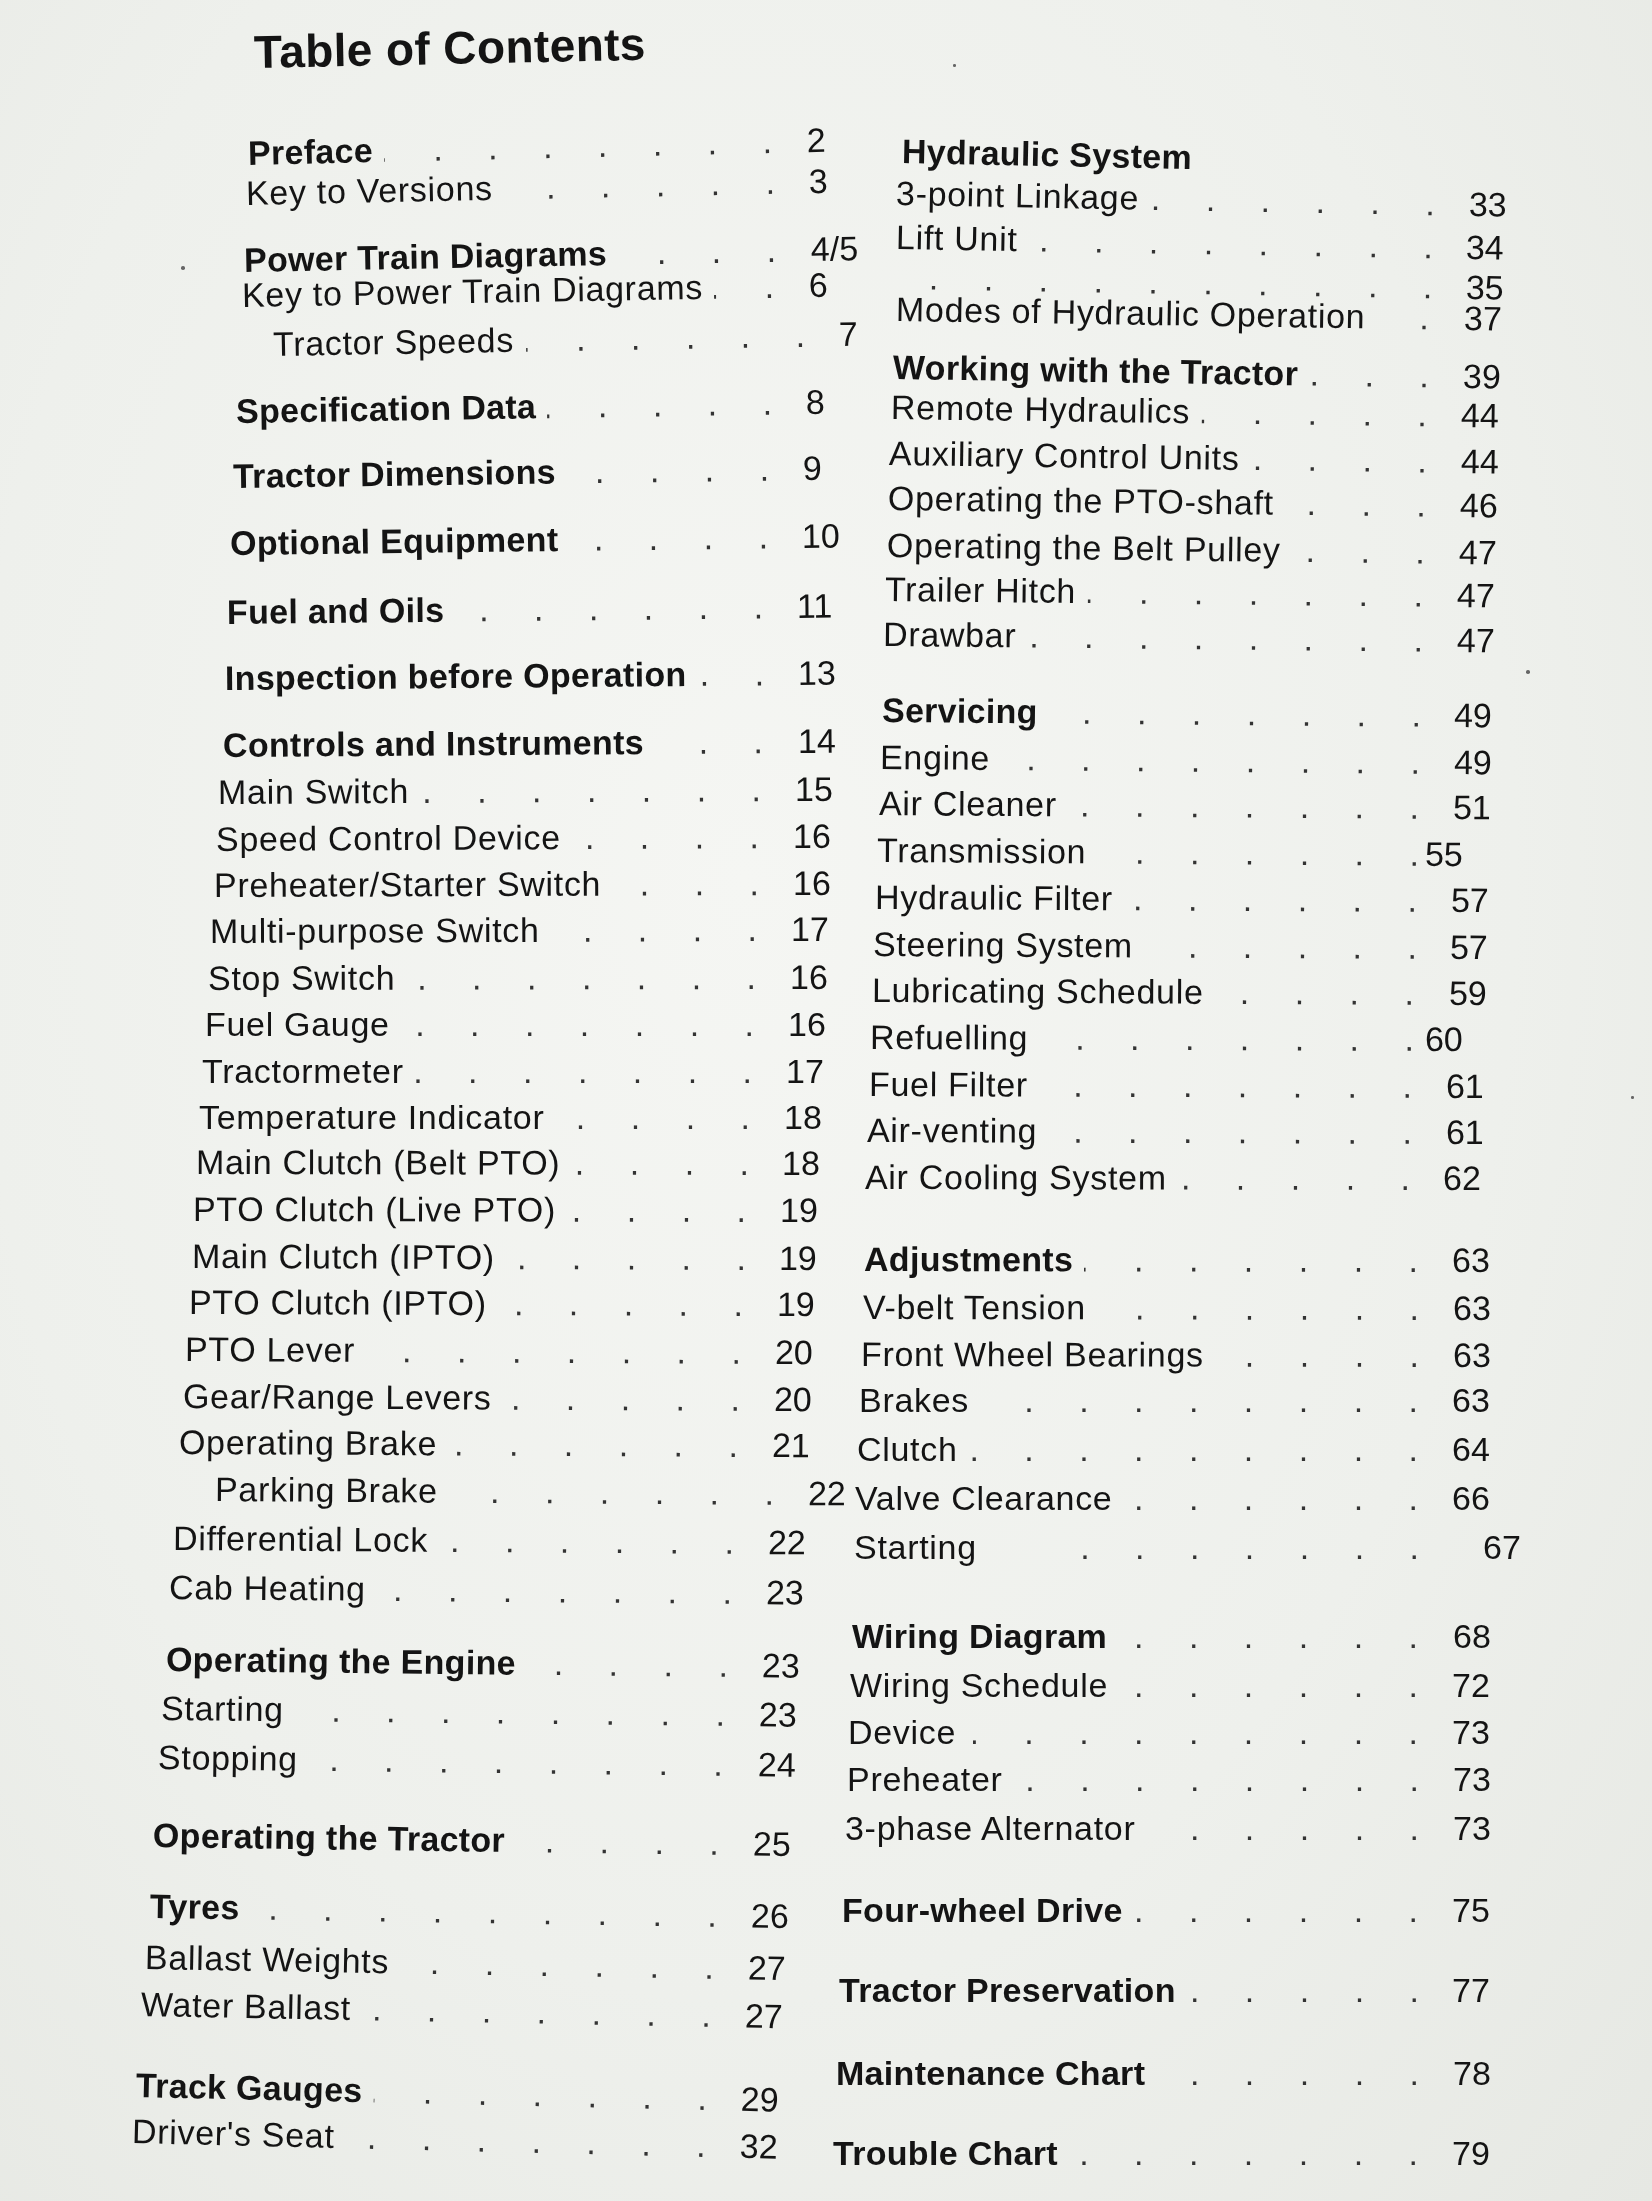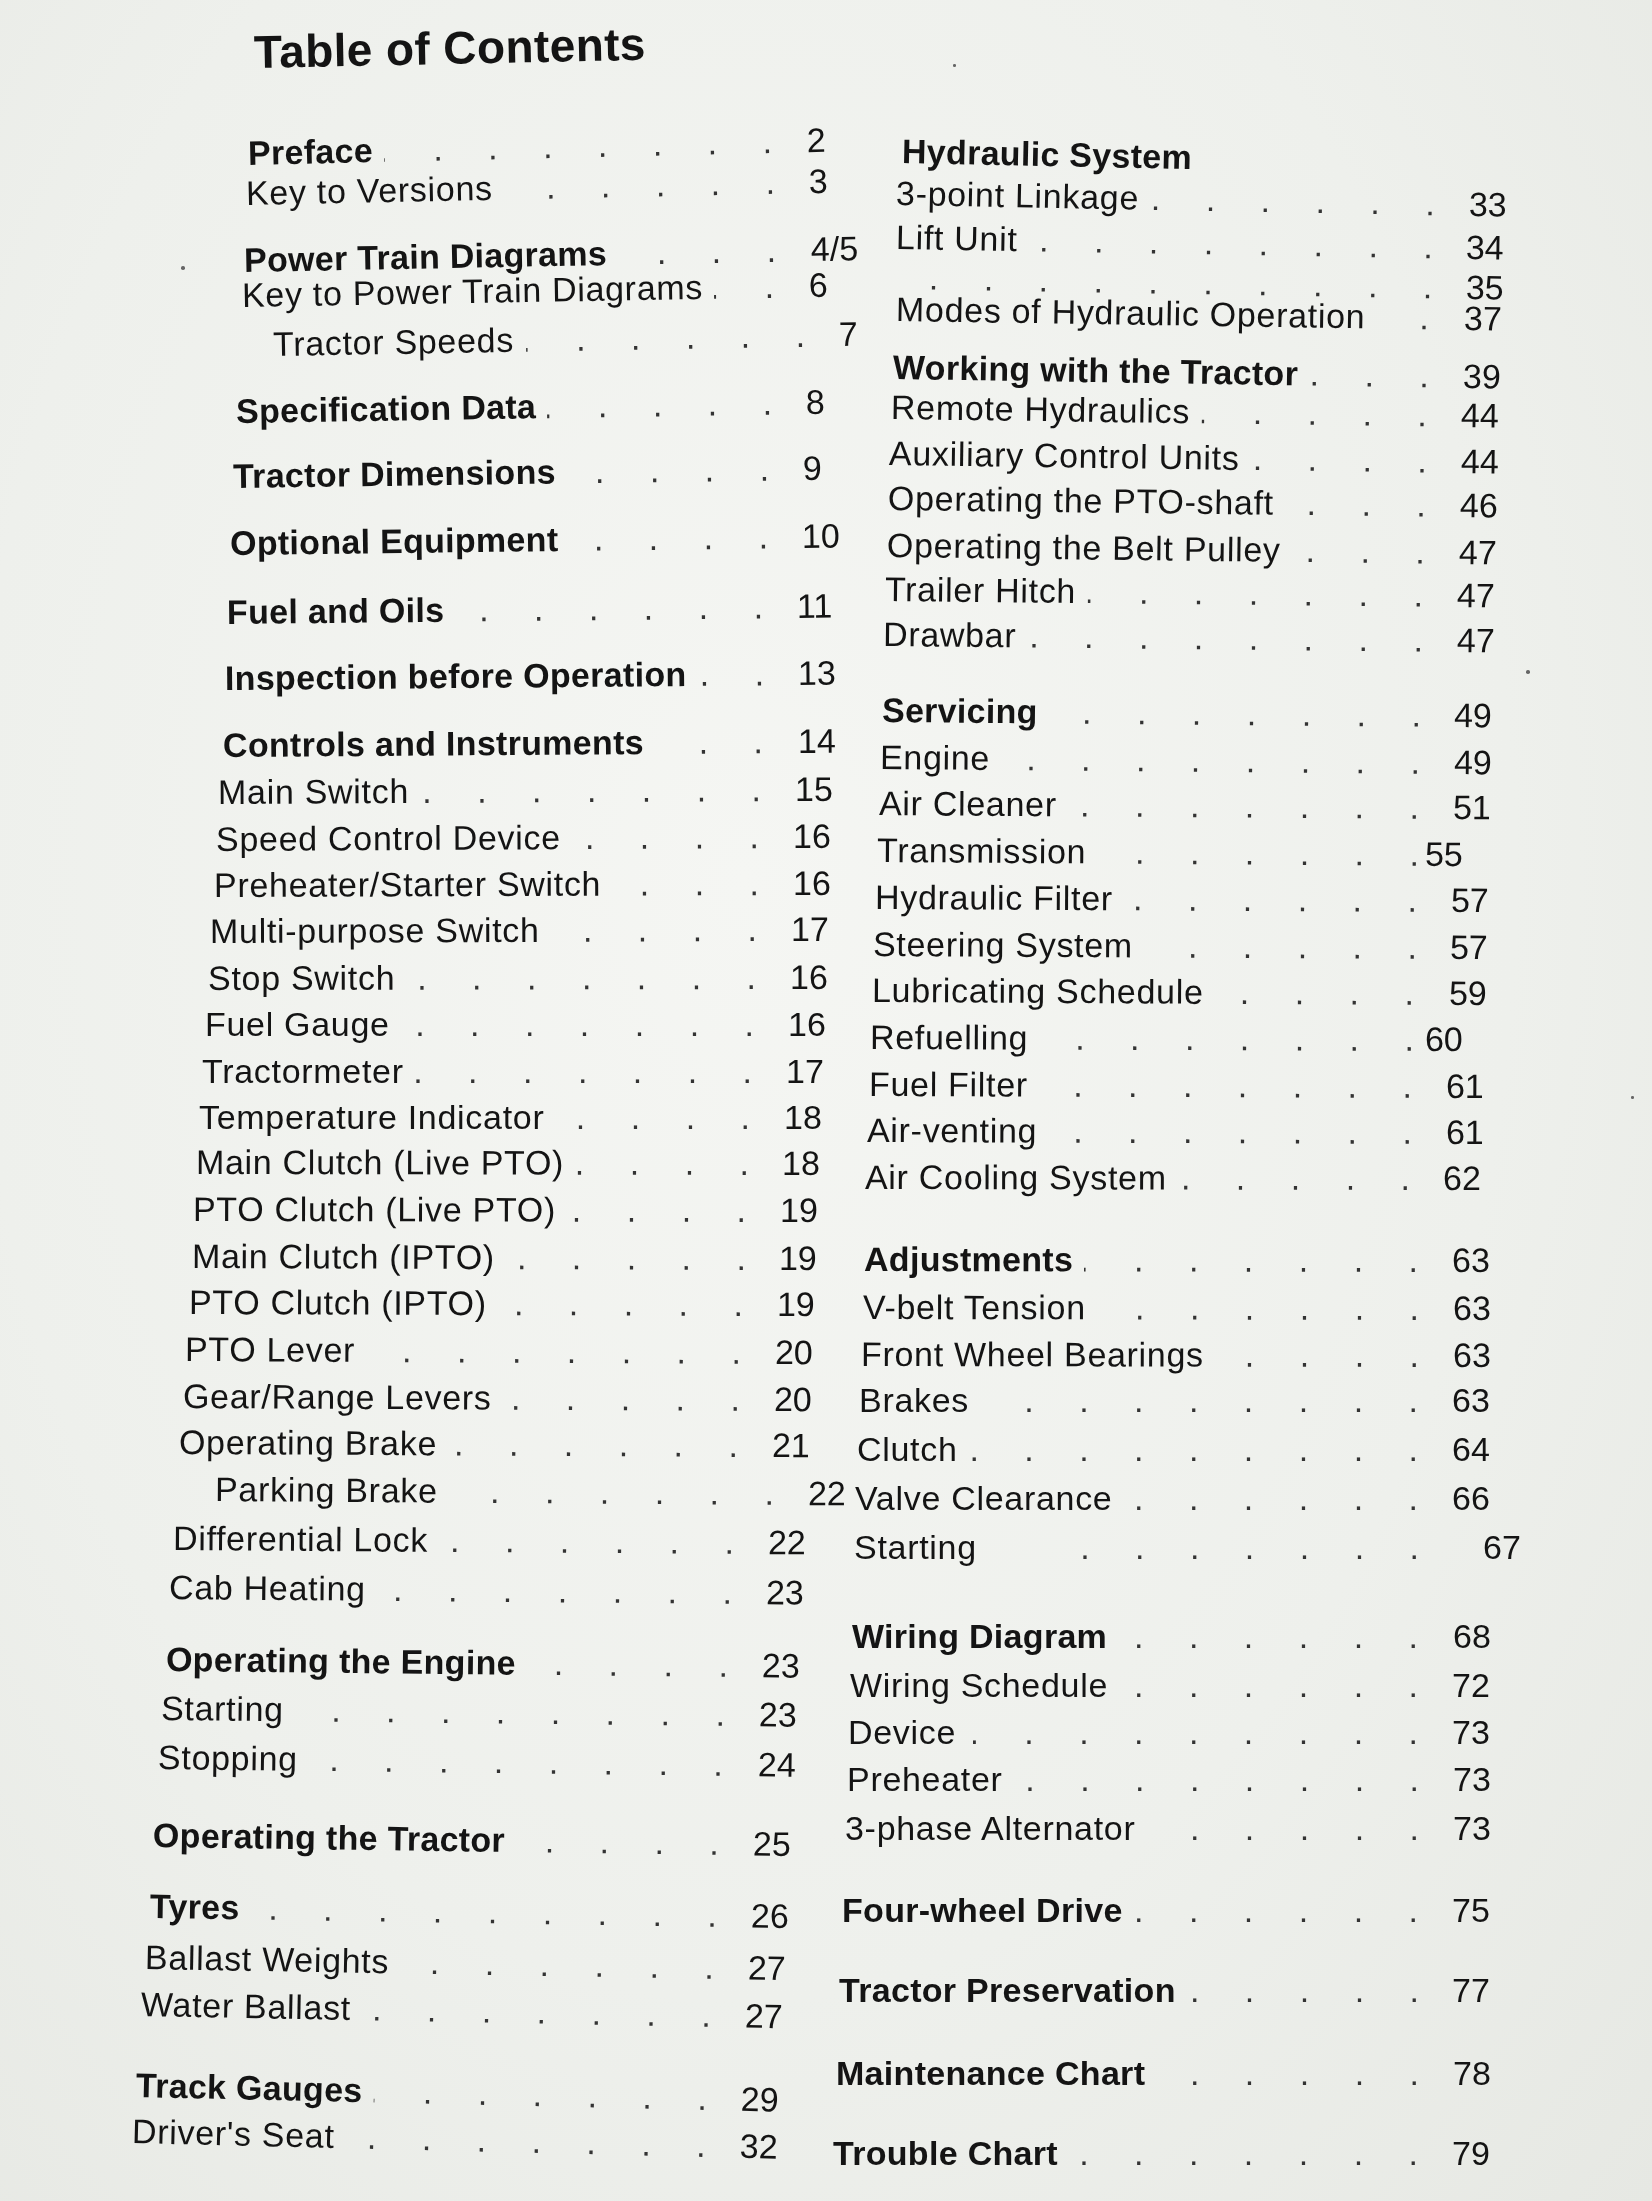--- a/index.html
+++ b/index.html
@@ -112,21 +112,21 @@
         <span class="lbl">Tractormeter</span>
         <span class="dots" style="left: 214px; width: 354px; overflow: hidden; direction: rtl;">. . . . . . . . . . . .</span>
         <span class="pg" style="left: 584px;">17</span>
       </div>
       <div class="row" style="left: 199px; top: 1098px; transform: rotate(0deg);">
         <span class="lbl">Temperature Indicator</span>
         <span class="dots" style="left: 356px; width: 213px; overflow: hidden; direction: rtl;">. . . . . . .</span>
         <span class="pg" style="left: 585px;">18</span>
       </div>
       <div class="row" style="left: 196px; top: 1143px; transform: rotate(0.1deg);">
-        <span class="lbl">Main Clutch (Live PTO)</span>
+        <span class="lbl">Main Clutch (Belt PTO)</span>
         <span class="dots" style="left: 380px; width: 191px; overflow: hidden; direction: rtl;">. . . . . .</span>
         <span class="pg" style="left: 586px;">18</span>
       </div>
       <div class="row" style="left: 193px; top: 1190px; transform: rotate(0.1deg);">
         <span class="lbl">PTO Clutch (Live PTO)</span>
         <span class="dots" style="left: 374px; width: 197px; overflow: hidden; direction: rtl;">. . . . . . .</span>
         <span class="pg" style="left: 587px;">19</span>
       </div>
       <div class="row" style="left: 192px; top: 1237px; transform: rotate(0.2deg);">
         <span class="lbl">Main Clutch (IPTO)</span>

